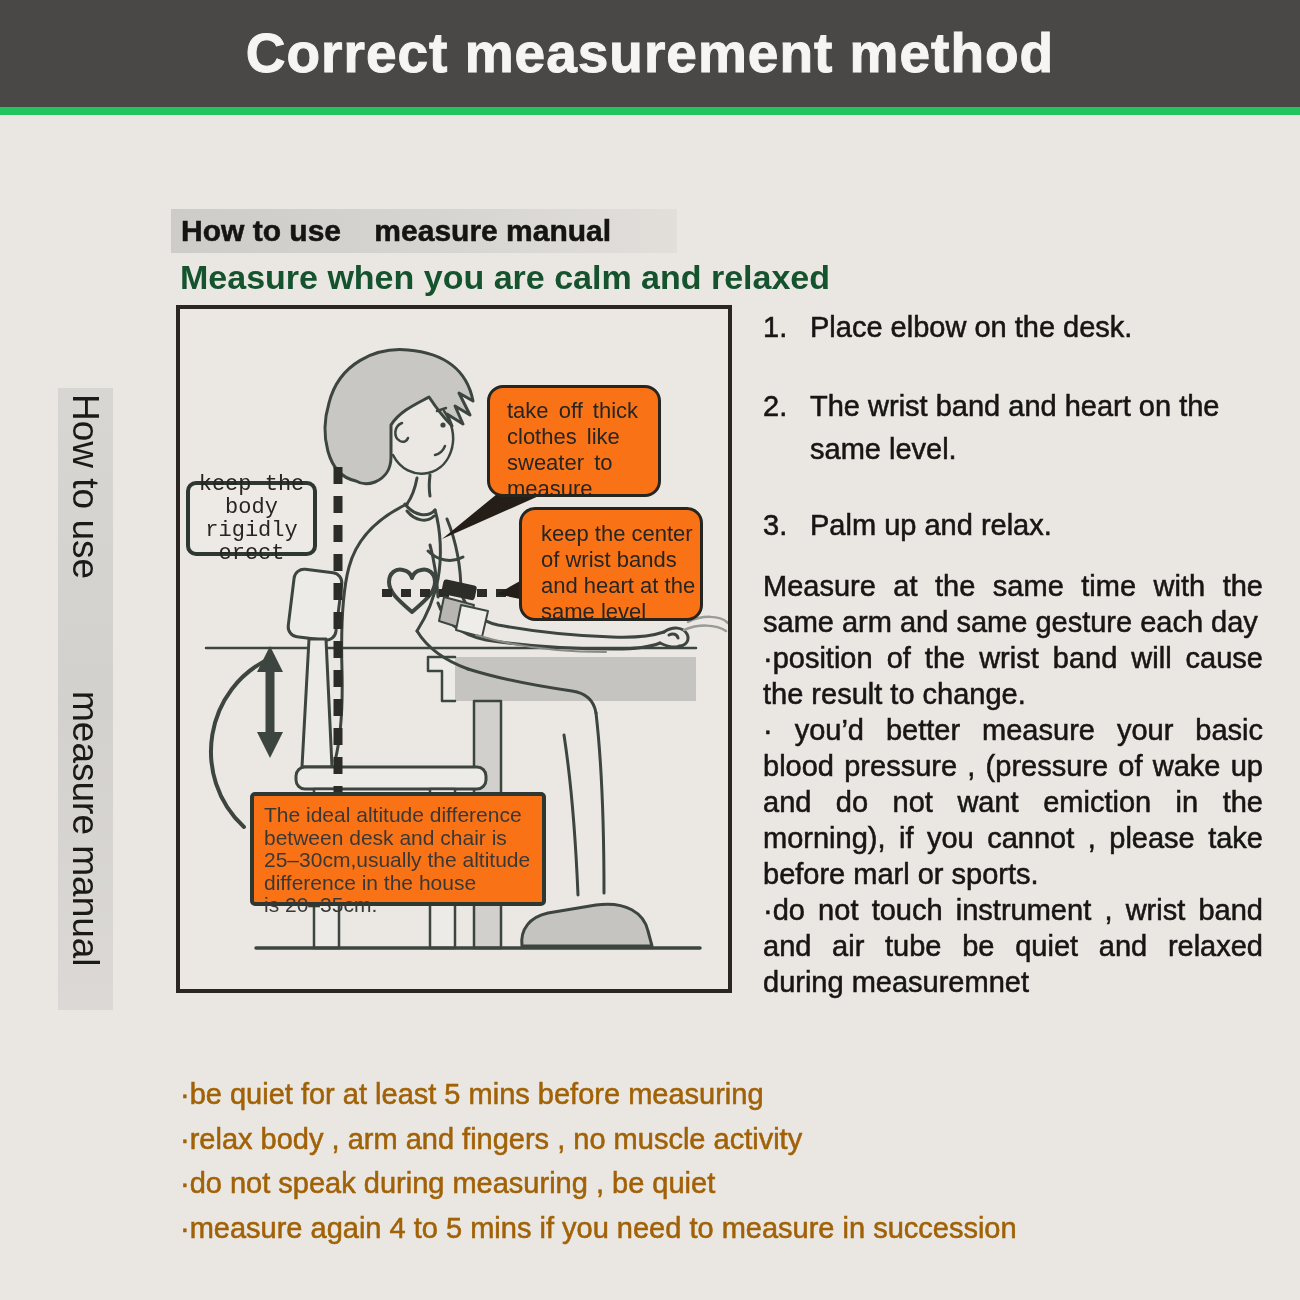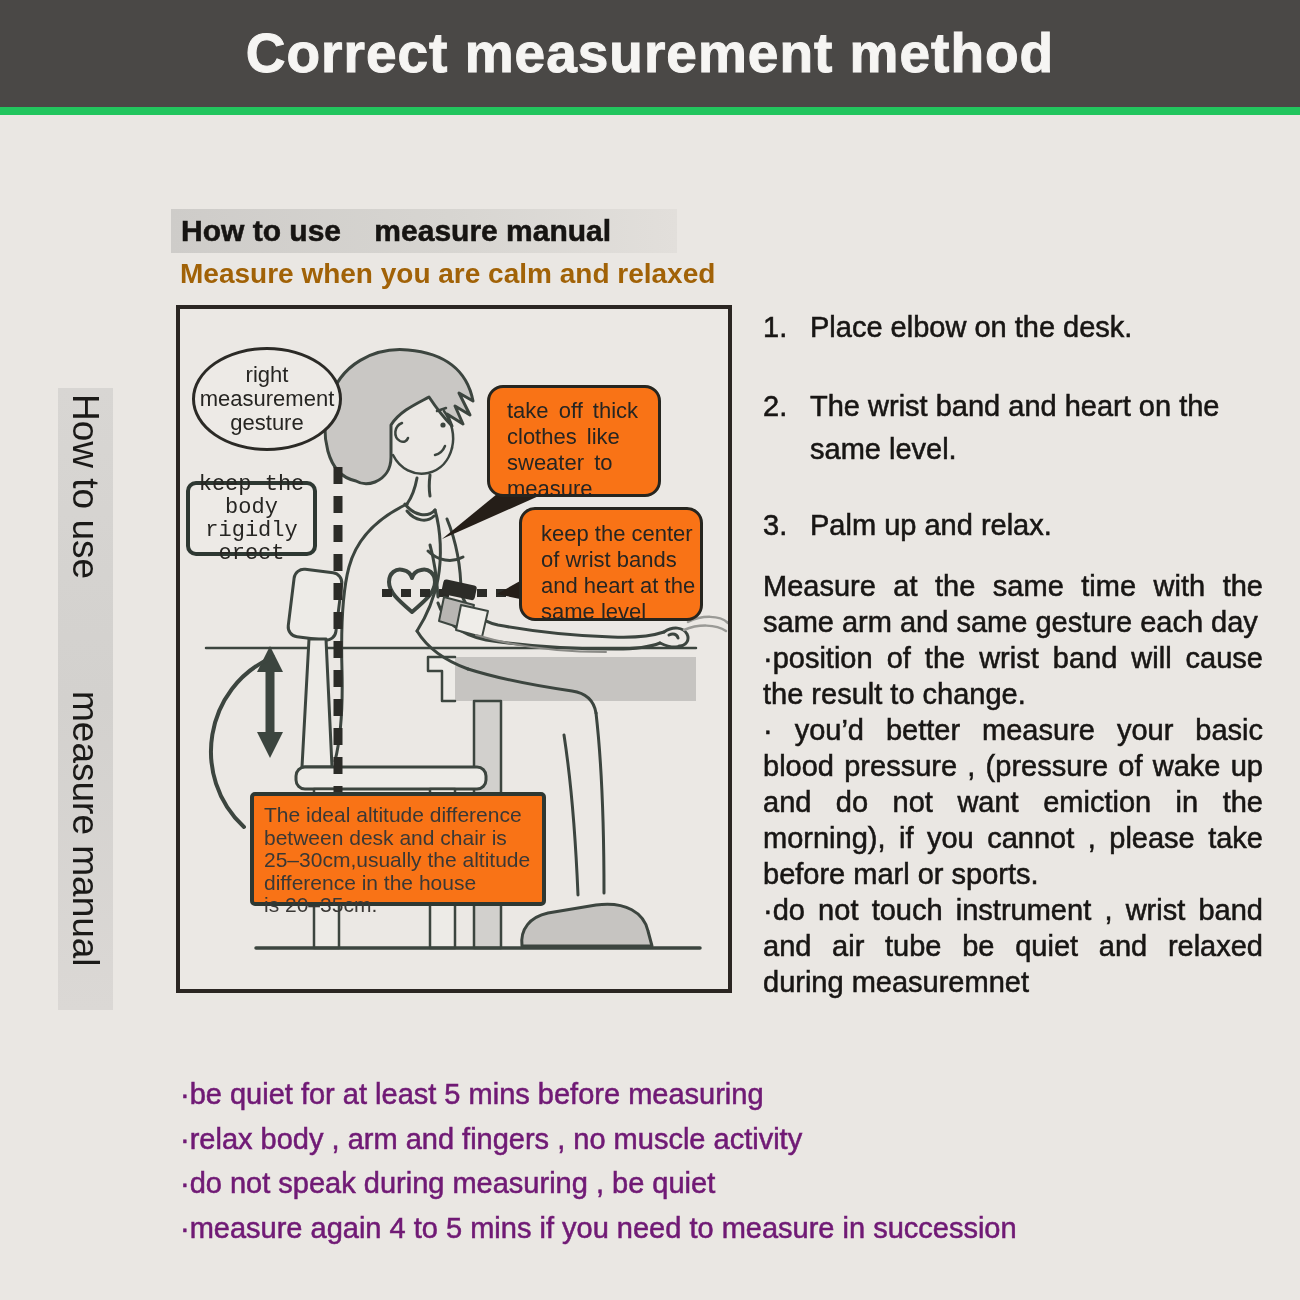--- a/index.html
+++ b/index.html
@@ -33,21 +33,21 @@
 
   
   .section-title{
     position:absolute;left:171px;top:209px;height:44px;line-height:44px;
     padding:0 66px 0 10px;white-space:pre;
     background:linear-gradient(90deg,#ceccc9 0%,#d7d5d1 55%,#e2dfdb 100%);
     font-size:30px;font-weight:700;color:#161412;
   }
   .section-sub{
     position:absolute;left:180px;top:258px;
-    font-size:28px;font-weight:700;color:#a16207;white-space:nowrap;
+    font-size:34px;font-weight:700;color:#14532d;white-space:nowrap;
   }
 
   
   .diagram{
     position:absolute;left:176px;top:305px;width:556px;height:688px;
     border:4px solid #2b2622;box-sizing:border-box;background:#ebe8e4;
   }
   .diagram svg{position:absolute;left:0;top:0;}
 
   .callout{
@@ -82,21 +82,21 @@
 
   
   .rightcol{position:absolute;left:763px;top:306px;width:500px;font-size:29px;line-height:43px;color:#181614;}
   .step{padding-left:47px;margin-bottom:36px;}
   .step .num{display:inline-block;width:47px;margin-left:-47px;}
   .step.s2{margin-bottom:33px;}
   .step.s3{margin-bottom:21px;}
   .note{margin:0;text-align:justify;line-height:36px;}
 
   
-  .tips{position:absolute;left:180px;top:1072px;width:1090px;font-size:29px;line-height:44.5px;color:#701a75;}
+  .tips{position:absolute;left:180px;top:1072px;width:1090px;font-size:29px;line-height:44.5px;color:#a16207;}
 </style>
 </head>
 <body>
 
 <header class="banner">
   <div class="banner-title">Correct measurement method</div>
 </header>
 
 <div class="vstrip">
   <span>How to use</span><span class="v2">measure manual</span>
@@ -199,25 +199,20 @@
       </g>
 
       <path d="M 508,313 C 522,306 540,306 548,314" stroke="#9a9a96" stroke-width="2.5"></path>
       <path d="M 504,321 C 518,315 536,315 546,322" stroke="#9a9a96" stroke-width="2.5"></path>
 
       <polygon points="328,176 370,182 262,230" fill="#251e18" stroke="none"></polygon>
       <polygon points="340,272 340,290 317,285" fill="#251e18" stroke="none"></polygon>
     </g>
   </svg>
 
-  <div class="callout c-ellipse">
-    <span style="white-space:pre-line">right
-measurement
-gesture</span>
-  </div>
   <div class="callout c-body">
     <span style="white-space:pre-line">keep the
 body rigidly
 erect</span>
   </div>
   <div class="callout c-clothes">take off thick
 clothes like
 sweater to
 measure</div>
   <div class="callout c-wrist">keep the center

